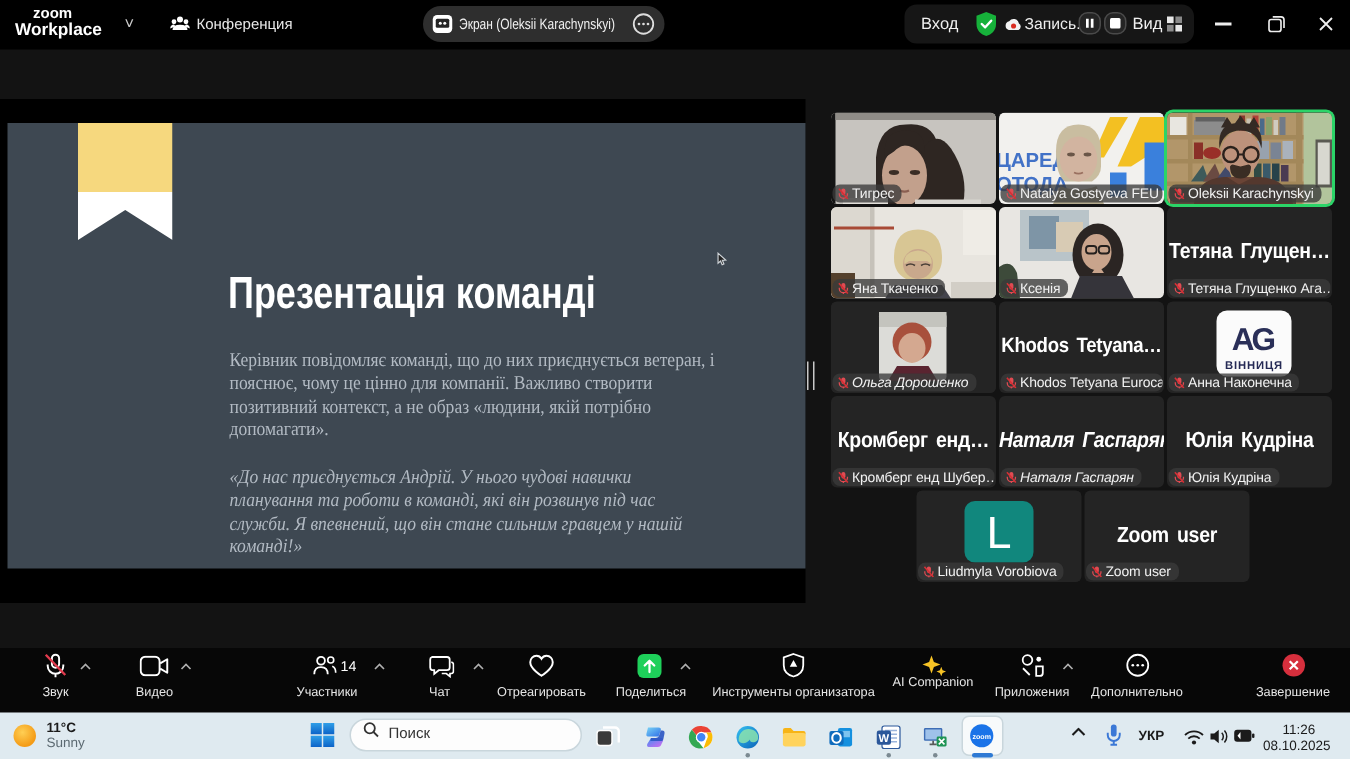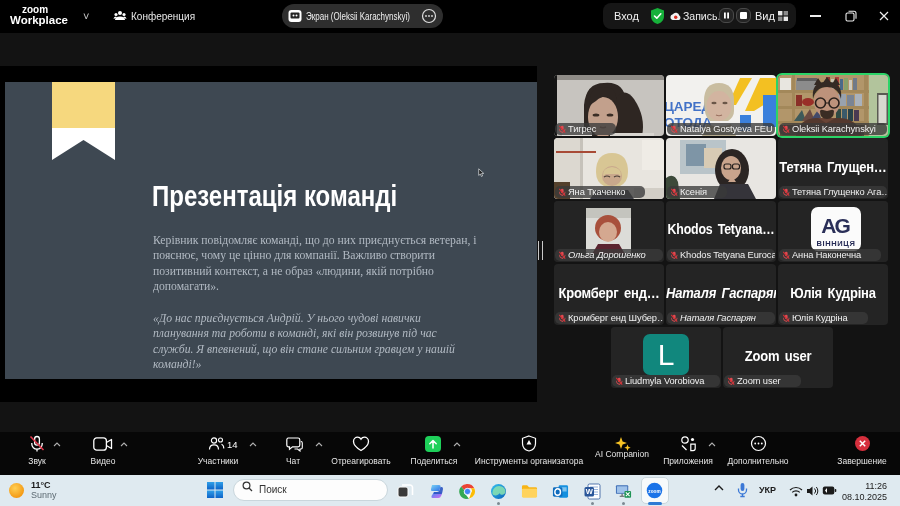--- a/index.html
+++ b/index.html
@@ -40,41 +40,41 @@
 .slideBody { left:153px; color:#b2bac3; font-size:13px; line-height:15.4px;
   font-family:"Liberation Serif", serif; white-space:nowrap; transform:scaleX(0.9); transform-origin:left top; }
 #para1 { top:232px; }
 #para2 { top:310px; font-style:italic; }
 
 
 .tile { position:absolute; width:110px; height:61px; background:#242424; border-radius:4px; overflow:hidden; }
 .bigname { position:absolute; left:0; right:0; top:calc(50% - 2px); transform:translateY(-50%) scaleY(1.12);
   text-align:center; color:#fff; font-weight:bold; font-size:13px; letter-spacing:-0.2px; word-spacing:2px; white-space:nowrap; }
 .vlabel { position:absolute; left:1px; bottom:1px; height:12.5px; background:rgba(58,58,58,0.78);
-  border-radius:5px; color:#f2f2f2; font-size:9.3px; letter-spacing:-0.1px; line-height:12.5px; padding:0 20px 0 13px;
+  border-radius:5px; color:#f2f2f2; font-size:9.3px; letter-spacing:-0.1px; line-height:12.5px; padding:0 5px 0 13px;
   white-space:nowrap; max-width:108px; overflow:hidden; }
 .micred { position:absolute; left:3px; top:2px; width:8.5px; height:8.5px; }
 
 
 #toolbar { left:0; top:432px; width:900px; height:43px; background:#070707; }
 .tlabel { position:absolute; top:24px; font-size:8.5px; color:#e6e6e6; text-align:center; white-space:nowrap; }
 
 
 #taskbar { left:0; top:475px; width:900px; height:31px; background:#dfeaf0; }
 #sun { left:9px; top:483px; width:15px; height:15px; border-radius:50%;
   background:radial-gradient(circle at 40% 35%, #ffcf54, #f49b16 70%); }
 #temp { left:31px; top:480px; font-size:9px; font-weight:bold; color:#1b1b1b; }
 #sunny { left:31px; top:490px; font-size:9px; color:#5c6a72; }
 #searchPill { left:233px; top:479px; width:155px; height:22px; background:#fdfdfd;
   border:1px solid #c9d6dc; border-radius:12px; }
 #searchTxt { left:259px; top:484px; font-size:10px; color:#333; }
 .tbicon { position:absolute; top:483px; width:17px; height:17px; }
 .rundot { position:absolute; top:502px; width:3px; height:3px; border-radius:2px; background:#7c8a92; }
 #ukr { left:759px; top:485px; font-size:9px; font-weight:bold; color:#1b1b1b; }
-#clock1 { left:845px; top:481px; width:42px; text-align:right; font-size:9px; color:#1b1b1b; }
+#clock1 { left:845px; top:481px; width:42px; text-align:center; font-size:9px; color:#1b1b1b; }
 #clock2 { left:833px; top:492px; width:54px; text-align:right; font-size:9px; color:#1b1b1b; }
 </style>
 </head>
 <body>
 <div id="stage">
 
   <div class="abs" id="topbar"></div>
   <div class="abs" id="zlogo1">zoom</div>
   <div class="abs" id="zlogo2">Workplace</div>
   <div class="abs" id="chev1">˅</div>

